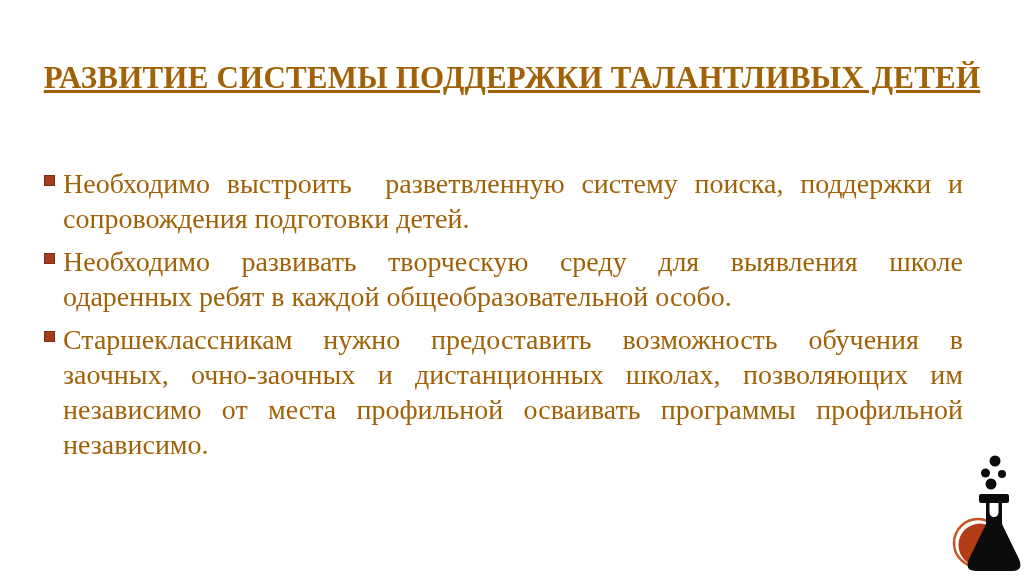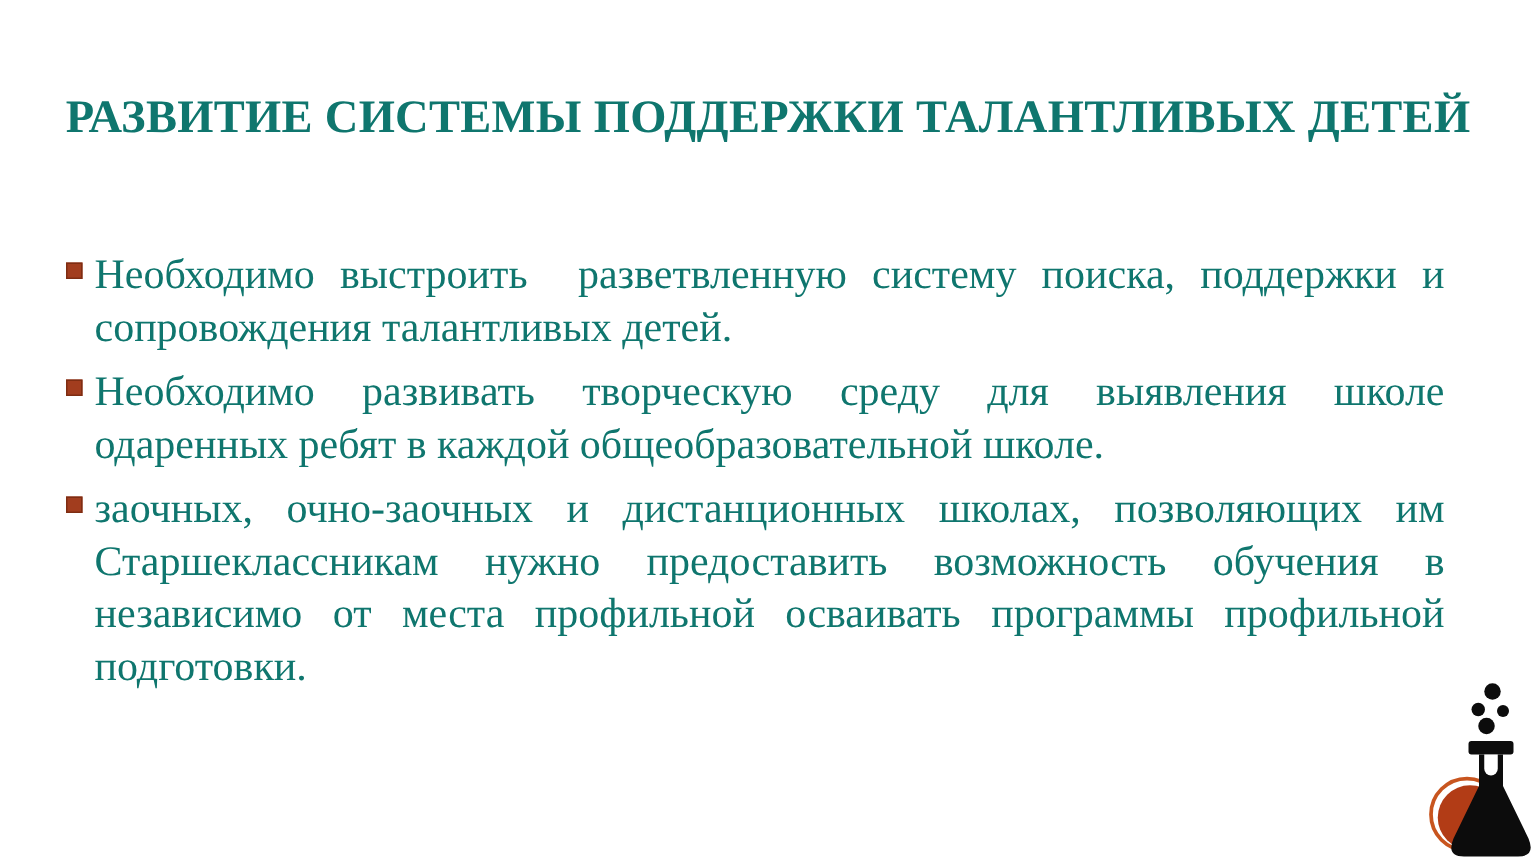--- a/index.html
+++ b/index.html
@@ -14,22 +14,23 @@
   .title {
     position: absolute;
     top: 60px;
     left: 0;
     right: 0;
     margin: 0;
     text-align: center;
     font-size: 31px;
     font-weight: bold;
     letter-spacing: 0.2px;
-    color: #0f766e;
+    color: #a16207;
     white-space: nowrap;
+    text-decoration: underline;
   }
   .bullet-list {
     position: absolute;
     left: 44px;
     top: 166px;
     width: 920px;
   }
   .bullet-item {
     display: flex;
     align-items: flex-start;
@@ -42,21 +43,21 @@
     margin-top: 9px;
     margin-right: 8px;
     box-sizing: border-box;
     background: #a23d1e;
     border: 1px solid #7e2d12;
   }
   .bullet-text {
     width: 900px;
     font-size: 28px;
     line-height: 35px;
-    color: #0f766e;
+    color: #a16207;
   }
   .line {
     text-align: justify;
     text-align-last: justify;
   }
   .line.last {
     text-align: justify;
     text-align-last: left;
   }
   .deco {
@@ -73,39 +74,39 @@
 <div class="slide">
 
   <h1 class="title">РАЗВИТИЕ СИСТЕМЫ ПОДДЕРЖКИ ТАЛАНТЛИВЫХ ДЕТЕЙ</h1>
 
   <div class="bullet-list">
 
     <div class="bullet-item">
       <span class="bullet-marker"></span>
       <div class="bullet-text">
         <div class="line">Необходимо выстроить&nbsp; разветвленную систему поиска, поддержки и</div>
-        <div class="line last">сопровождения талантливых детей.</div>
+        <div class="line last">сопровождения подготовки детей.</div>
       </div>
     </div>
 
     <div class="bullet-item">
       <span class="bullet-marker"></span>
       <div class="bullet-text">
         <div class="line">Необходимо развивать творческую среду для выявления школе</div>
-        <div class="line last">одаренных ребят в каждой общеобразовательной школе.</div>
+        <div class="line last">одаренных ребят в каждой общеобразовательной особо.</div>
       </div>
     </div>
 
     <div class="bullet-item">
       <span class="bullet-marker"></span>
       <div class="bullet-text">
+        <div class="line">Старшеклассникам нужно предоставить возможность обучения в</div>
         <div class="line">заочных, очно-заочных и дистанционных школах, позволяющих им</div>
-        <div class="line">Старшеклассникам нужно предоставить возможность обучения в</div>
         <div class="line">независимо от места профильной осваивать программы профильной</div>
-        <div class="line last">подготовки.</div>
+        <div class="line last">независимо.</div>
       </div>
     </div>
 
   </div>
 
   <div class="deco">
     <svg width="94" height="136" viewBox="0 0 94 136" xmlns="http://www.w3.org/2000/svg">
 
       <circle cx="48" cy="103" r="24" fill="none" stroke="#c8551f" stroke-width="2.5"></circle>
       <circle cx="50" cy="105" r="21.5" fill="#b23c16"></circle>

